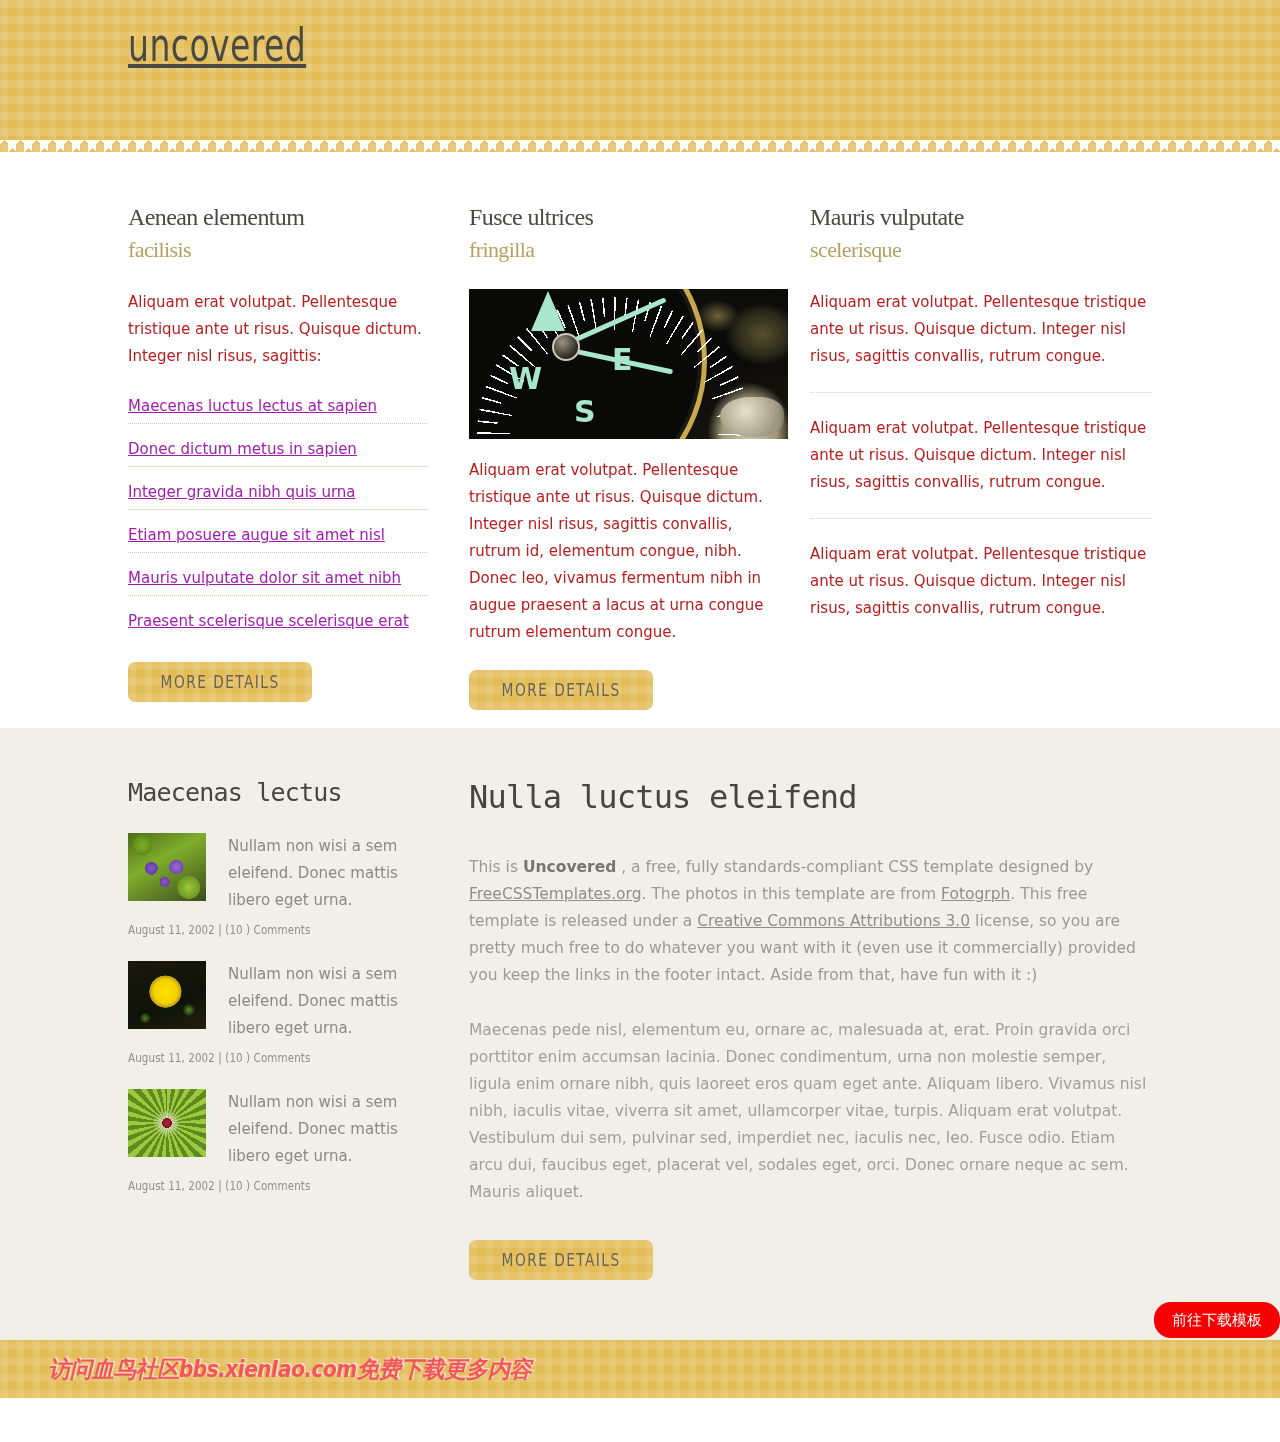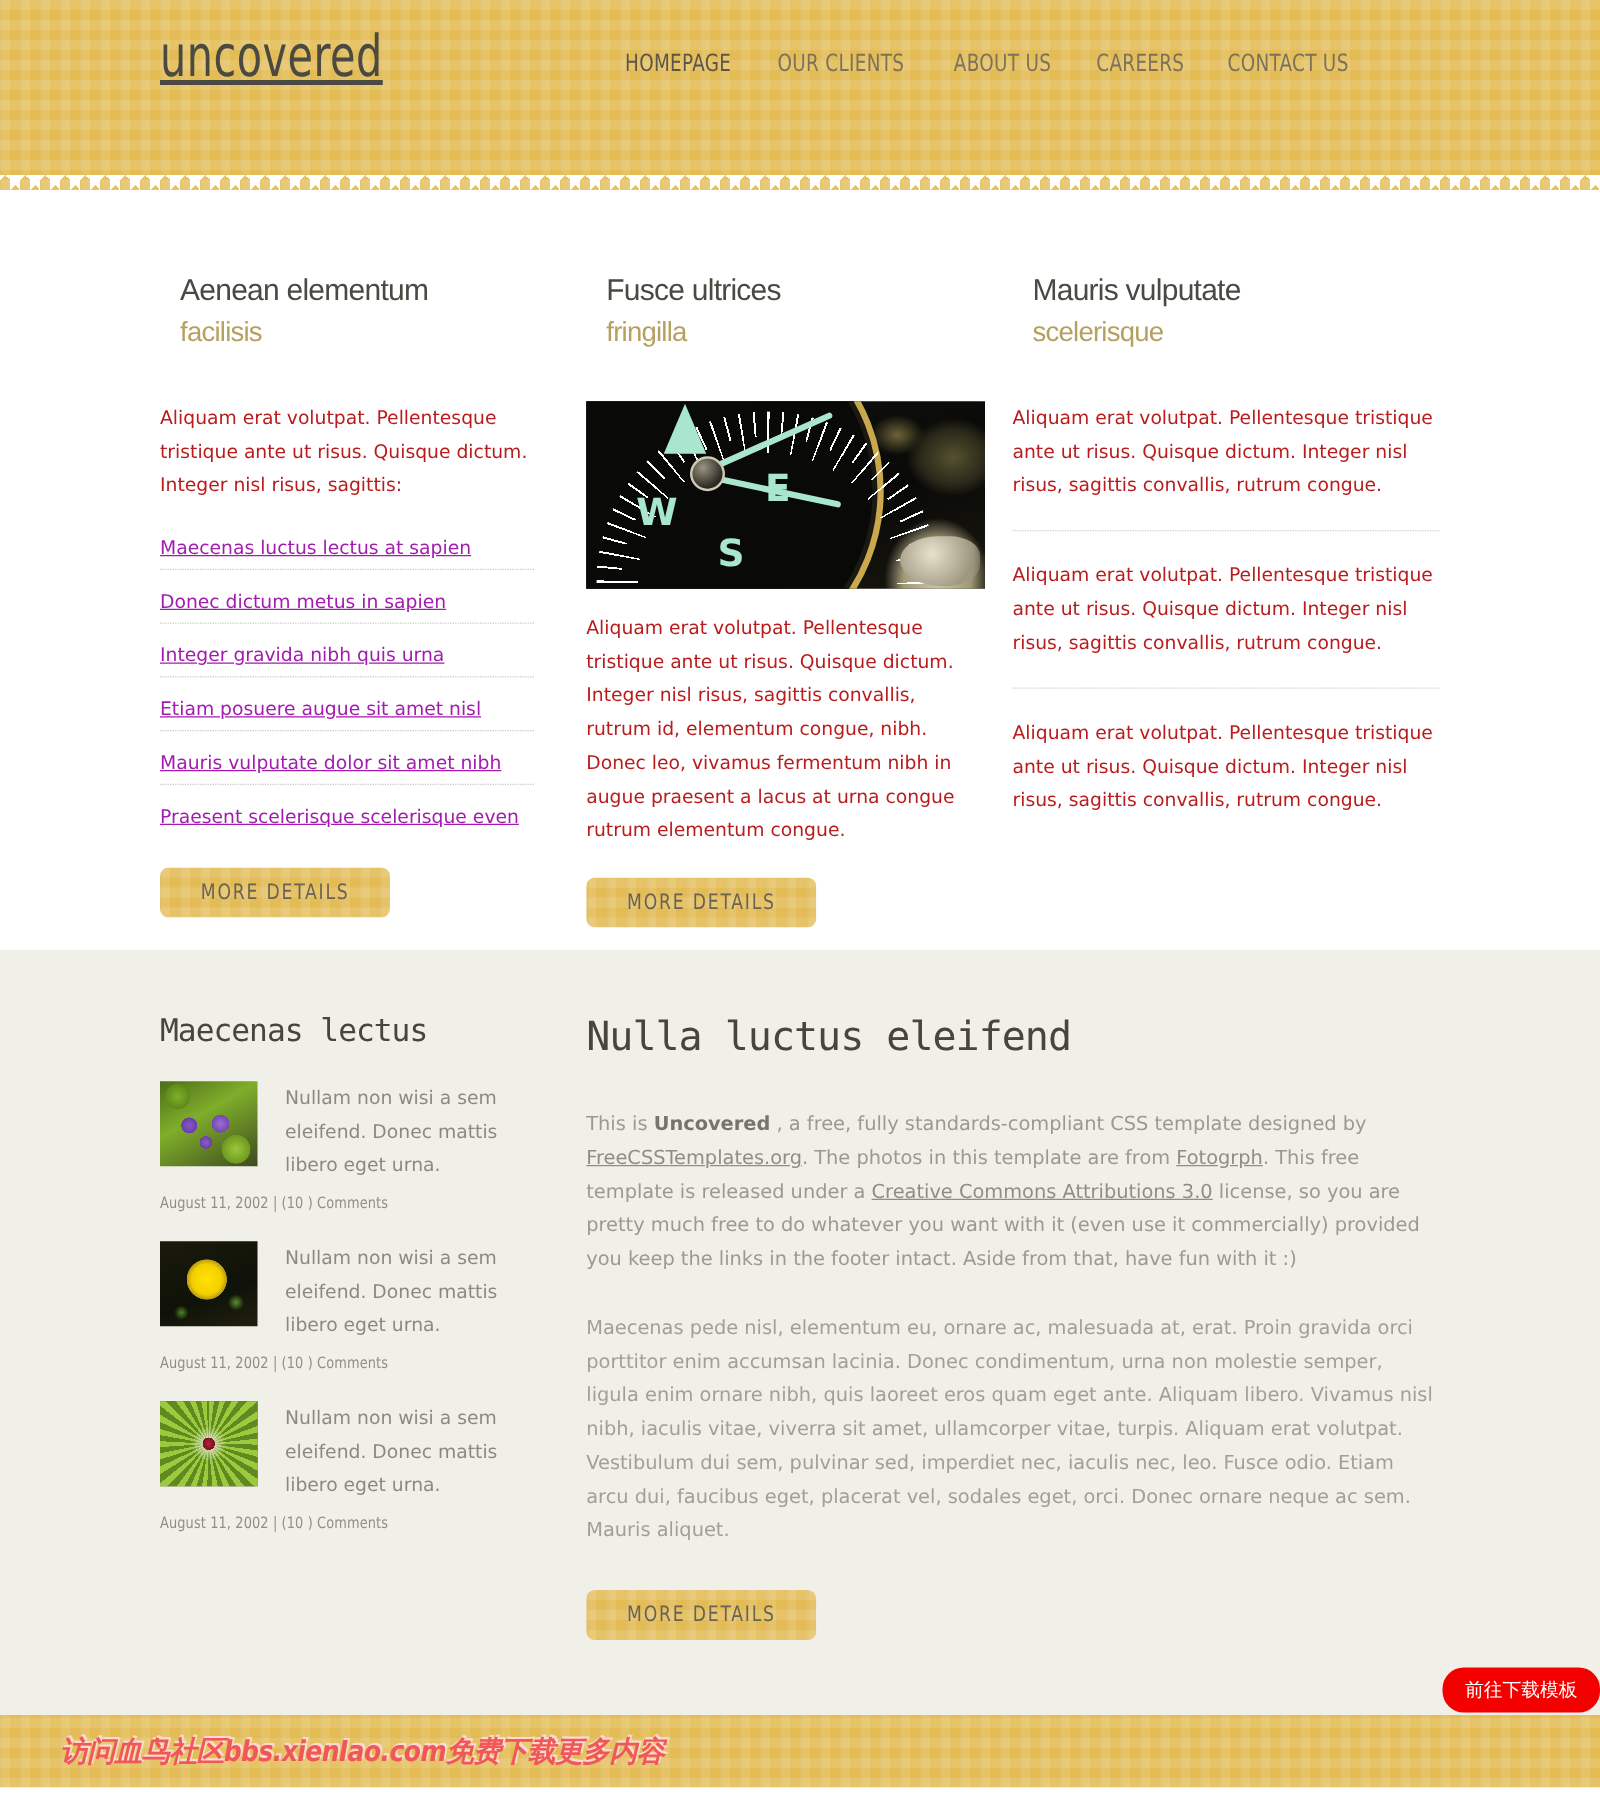--- a/index.html
+++ b/index.html
@@ -105,22 +105,22 @@
   .wrap {
     width: 1024px;
     margin: 0 auto;
     position: relative;
   }
   .cols { display: flex; gap: 0; }
   .col { width: 341px; padding-right: 42px; }
   .col:last-child { padding-right: 0; }
 
   h2.mono {
-    margin: 16px;
-    font-family: Liberation Sans, sans-serif;
+    margin: 0;
+    font-family: Liberation Serif, serif;
     font-size: 24px;
     font-weight: 400;
     letter-spacing: -0.6px;
     color: #4a4a42;
     line-height: 1.42;
   }
   h2.mono .sub {
     display: block;
     color: #b5a05f;
     font-size: 22px;
@@ -400,29 +400,20 @@
     white-space: nowrap;
   }
   .footer-rel { position: relative; width: 1280px; }
 </style>
 </head>
 <body>
 
 <div id="header" class="plaid">
   <div class="header-inner">
     <a id="logo" href="#">uncovered</a>
-    <div id="menu">
-      <ul>
-        <li class="current"><a href="#">HOMEPAGE</a></li>
-        <li><a href="#">OUR CLIENTS</a></li>
-        <li><a href="#">ABOUT US</a></li>
-        <li><a href="#">CAREERS</a></li>
-        <li><a href="#">CONTACT US</a></li>
-      </ul>
-    </div>
   </div>
   <div id="zigzag"></div>
 </div>
 
 <div id="splash">
   <div class="wrap">
     <div class="cols">
 
       <div class="col">
         <h2 class="mono">
@@ -431,21 +422,21 @@
         </h2>
         <div class="gap24"></div>
         <p class="body">Aliquam erat volutpat. Pellentesque tristique ante ut risus. Quisque dictum. Integer nisl risus, sagittis:</p>
         <div class="gap24"></div>
         <ul class="dotlist">
           <li><a href="#">Maecenas luctus lectus at sapien</a></li>
           <li><a href="#">Donec dictum metus in sapien</a></li>
           <li><a href="#">Integer gravida nibh quis urna</a></li>
           <li><a href="#">Etiam posuere augue sit amet nisl</a></li>
           <li><a href="#">Mauris vulputate dolor sit amet nibh</a></li>
-          <li><a href="#">Praesent scelerisque scelerisque even</a></li>
+          <li><a href="#">Praesent scelerisque scelerisque erat</a></li>
         </ul>
         <div class="gap24"></div>
         <a href="#" class="btn plaid"><span>MORE DETAILS</span></a>
       </div>
 
       <div class="col">
         <h2 class="mono">
           <span>Fusce ultrices</span>
           <span class="sub">fringilla</span>
         </h2>

